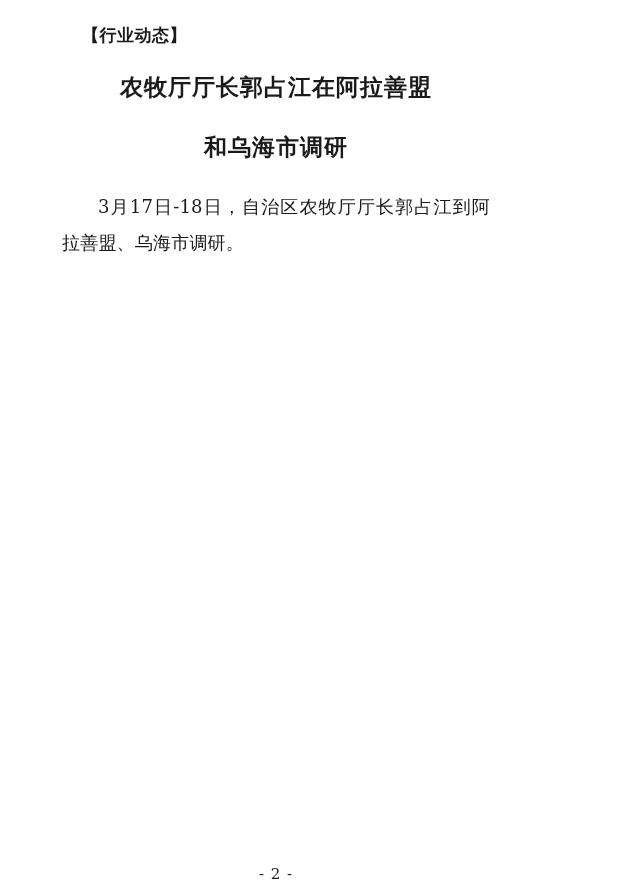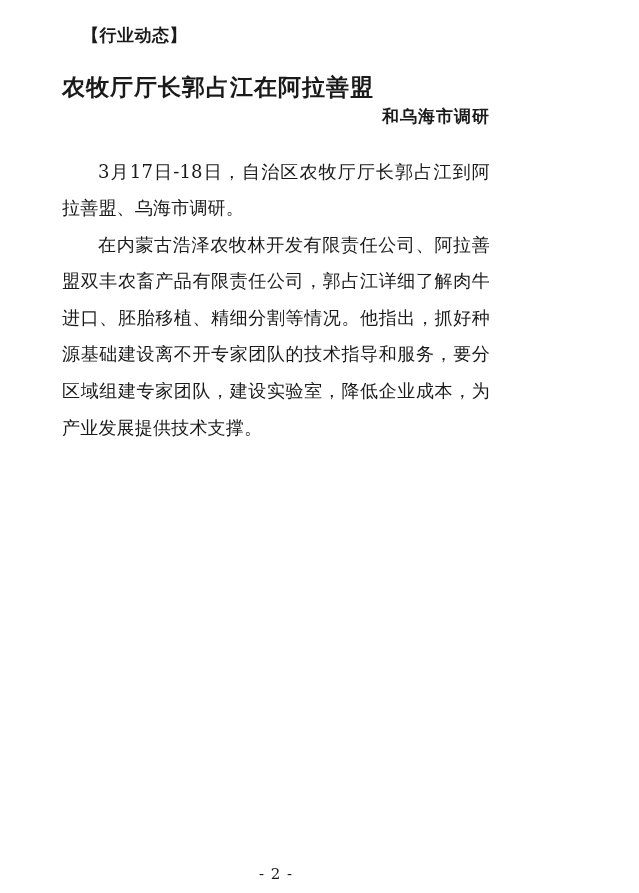--- a/index.html
+++ b/index.html
@@ -22,33 +22,34 @@
     padding: 18px 62px 0 62px;
   }
   .section-tag {
     font-size: 17px;
     font-weight: bold;
     letter-spacing: 0.5px;
     margin: 6px 0 0 20px;
     line-height: 1.4;
   }
   .doc-title {
-    text-align: left;
+    text-align: center;
     font-size: 23px;
     font-weight: bold;
     letter-spacing: 1px;
     line-height: 1.5;
     margin-top: 22px;
   }
   .doc-title-line2 {
-    text-align: right;
-    font-size: 17px;
+    text-align: center;
+    font-size: 23px;
     font-weight: bold;
     letter-spacing: 1px;
     line-height: 1.5;
+    margin-top: 26px;
   }
   .body-text {
     margin-top: 24px;
   }
   .body-text p {
     margin: 0;
     font-size: 18px;
     line-height: 2.03;
     text-align: justify;
     text-align-last: left;
@@ -71,18 +72,17 @@
 <div class="page">
 
   <div class="section-tag">【行业动态】</div>
 
   <div class="doc-title">农牧厅厅长郭占江在阿拉善盟</div>
 
   <div class="doc-title-line2">和乌海市调研</div>
 
   <div class="body-text">
     <p>3月17日-18日，自治区农牧厅厅长郭占江到阿拉善盟、乌海市调研。</p>
-    <p>在内蒙古浩泽农牧林开发有限责任公司、阿拉善盟双丰农畜产品有限责任公司，郭占江详细了解肉牛进口、胚胎移植、精细分割等情况。他指出，抓好种源基础建设离不开专家团队的技术指导和服务，要分区域组建专家团队，建设实验室，降低企业成本，为产业发展提供技术支撑。</p>
   </div>
 
   <div class="page-number">- 2 -</div>
 
 </div>
 
 </body></html>

